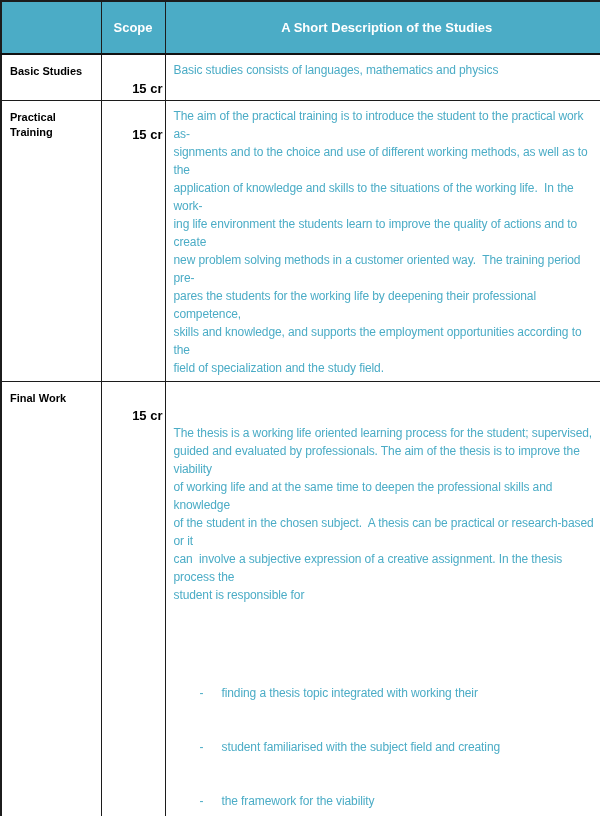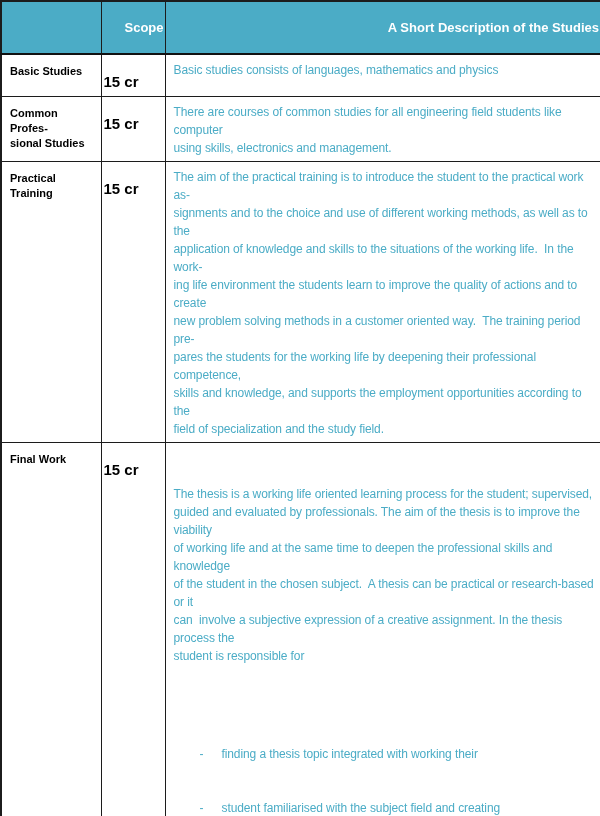--- a/index.html
+++ b/index.html
@@ -12,32 +12,32 @@
     width:600px;border-collapse:collapse;table-layout:fixed;
     border:2px solid #1c1c1c;
   }
   col.c-label{width:100px;}
   col.c-scope{width:64px;}
   col.c-desc{width:436px;}
   td,th{border:1px solid #1c1c1c;vertical-align:top;box-sizing:border-box;}
   thead th{
     background:#4BACC6;color:#ffffff;
     font-size:13px;font-weight:bold;
-    height:53px;vertical-align:middle;text-align:right;
+    height:53px;vertical-align:middle;text-align:center;
     border-bottom:2px solid #111;
   }
-  thead th.h-scope{text-align:right;}
+  thead th.h-scope{text-align:center;}
   thead th.h-desc{padding-left:9px;}
   td.label{
     font-weight:bold;color:#000;font-size:11px;line-height:15px;
     padding:9px 4px 4px 8px;white-space:pre-line;
   }
   td.scope{
-    font-weight:bold;color:#000;font-size:15px;
-    padding:18px 2px 4px 2px;text-align:left;
+    font-weight:bold;color:#000;font-size:13px;
+    padding:26px 2px 4px 2px;text-align:right;
   }
   td.desc{
     color:#4BACC6;font-size:12px;line-height:18px;letter-spacing:-0.1px;
     padding:6px 6px 4px 8px;white-space:pre-wrap;
   }
   tr.r1 td{height:42px;}
   tr.r2 td{height:55px;}
   tr.r3 td{height:55px;}
   tr.r4 td{height:57px;}
   tr.r5 td{height:158px;margin-top:8px;}
@@ -61,27 +61,20 @@
         <th class="h-name"></th>
         <th class="h-scope">Scope</th>
         <th class="h-desc">A Short Description of the Studies</th>
       </tr>
     </thead>
     <tbody>
       <tr class="r1">
         <td class="label">Basic Studies</td>
         <td class="scope">15 cr</td>
         <td class="desc">Basic studies consists of languages, mathematics and physics</td>
-      </tr>
-      <tr class="r2">
-        <td class="label">Common Profes-
-sional Studies</td>
-        <td class="scope">15 cr</td>
-        <td class="desc">There are courses of common studies for all engineering field students like computer
-using skills, electronics and management.</td>
       </tr>
       <tr class="r5">
         <td class="label">Practical Training</td>
         <td class="scope">15 cr</td>
         <td class="desc">The aim of the practical training is to introduce the student to the practical work as-
 signments and to the choice and use of different working methods, as well as to the
 application of knowledge and skills to the situations of the working life.  In the work-
 ing life environment the students learn to improve the quality of actions and to create
 new problem solving methods in a customer oriented way.  The training period pre-
 pares the students for the working life by deepening their professional competence,

